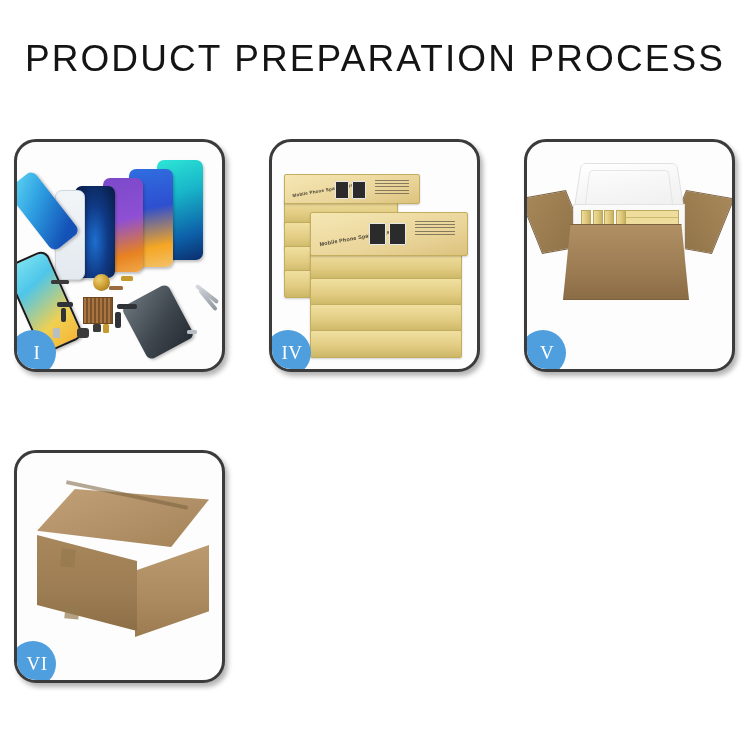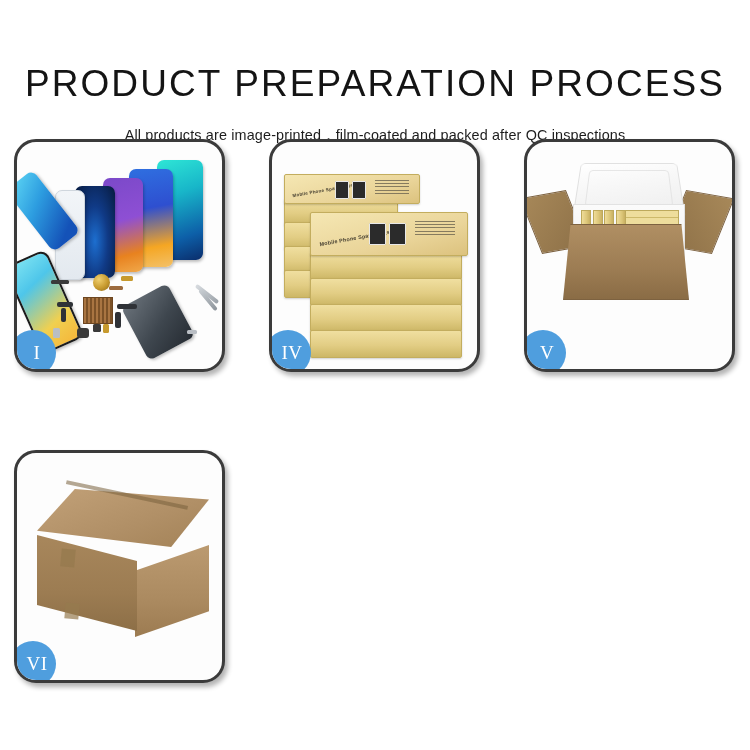--- a/index.html
+++ b/index.html
@@ -7,21 +7,21 @@
     width:750px;height:750px;background:#ffffff;
     font-family:"Liberation Sans",sans-serif;
     overflow:hidden;position:relative;
   }
   .page{width:750px;height:750px;position:relative;}
 
   
   .header{position:absolute;left:0;top:0;width:750px;text-align:center;}
   .title{
     font-size:37px;font-weight:400;letter-spacing:2.1px;color:#141414;
-    margin:10px;padding-top:55px;line-height:1.05;white-space:nowrap;
+    margin:0;padding-top:40px;line-height:1.05;white-space:nowrap;
   }
   .subtitle{
     font-size:14.4px;font-weight:400;color:#1d1d1d;letter-spacing:.15px;
     margin:0;padding-top:12px;white-space:nowrap;
   }
 
   
   .grid{
     position:absolute;left:14px;top:139px;
     width:722px;height:556px;
@@ -273,21 +273,20 @@
   .p6 .tapeA{position:absolute;left:44px;top:96px;width:14px;height:18px;background:rgba(150,122,78,.75);transform:rotate(5deg);}
   .p6 .tapeB{position:absolute;left:48px;top:150px;width:14px;height:16px;background:rgba(150,122,78,.7);transform:rotate(5deg);}
 </style>
 </head>
 <body>
 
 <div class="page">
 
   <div class="header">
     <h1 class="title">PRODUCT PREPARATION PROCESS</h1>
-    <p class="subtitle">All products are image-printed，film-coated and packed after QC inspections</p>
   </div>
 
   <div class="grid">
 
     <div class="panel p1">
       <div class="stage">
         <div class="screens">
           <div class="scr s1"></div>
           <div class="scr s2"></div>
           <div class="scr s3"></div>

